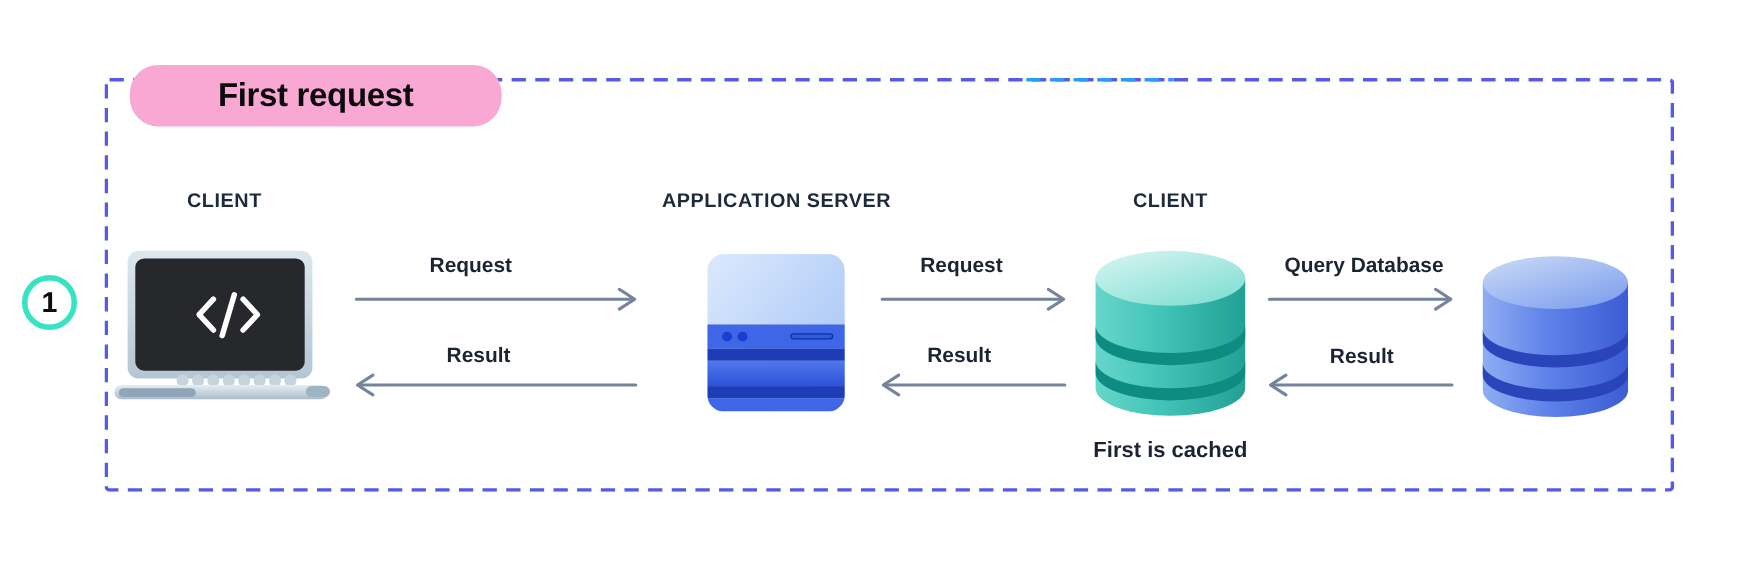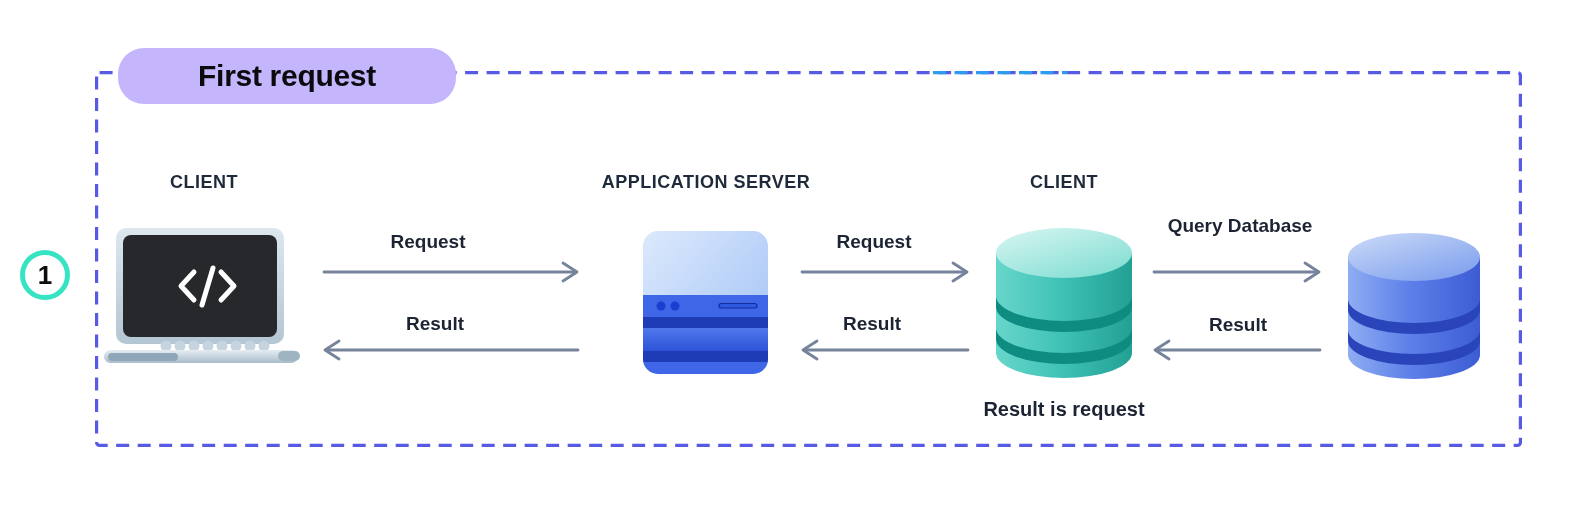--- a/index.html
+++ b/index.html
@@ -3,22 +3,22 @@
 <meta charset="utf-8">
 <style>
   html,body{margin:0;padding:0;background:#ffffff;}
   .canvas{
     position:relative;width:1594px;height:513px;background:#ffffff;overflow:hidden;
     font-family:"Liberation Sans","DejaVu Sans",sans-serif;color:#1c2433;
   }
   .abs{position:absolute;}
   .stage-border{position:absolute;left:95px;top:71px;}
   .title-pill{
-    position:absolute;left:118px;top:48px;width:338px;height:56px;
-    background:#c4b5fd;border-radius:26px;display:flex;align-items:center;justify-content:center;
+    position:absolute;left:118px;top:59px;width:338px;height:56px;
+    background:#f9a8d4;border-radius:26px;display:flex;align-items:center;justify-content:center;
   }
   .title-pill span{font-size:30px;font-weight:800;color:#0b0b0d;letter-spacing:-0.3px;}
   .step-badge{
     position:absolute;left:20px;top:250px;width:50px;height:50px;box-sizing:border-box;
     border:5px solid #36e3c3;border-radius:50%;background:#ffffff;
     display:flex;align-items:center;justify-content:center;
   }
   .step-badge span{font-size:26px;font-weight:800;color:#0c0c0c;}
   .node-label{
     position:absolute;top:172px;text-align:center;font-size:18px;font-weight:800;
@@ -156,21 +156,21 @@
       <path d="M2 68 a66 24 0 0 0 132 0 v11 a66 24 0 0 1 -132 0 Z" fill="#2a45ba"></path>
       <path d="M2 99 a66 24 0 0 0 132 0 v11 a66 24 0 0 1 -132 0 Z" fill="#2a45ba"></path>
       <ellipse cx="68" cy="26" rx="66" ry="24" fill="url(#dbTop)"></ellipse>
     </svg>
   </div>
 
   <div class="arrow-label" style="left:328px;top:231px;width:200px">Request</div>
   <div class="arrow-label" style="left:335px;top:313px;width:200px">Result</div>
   <div class="arrow-label" style="left:774px;top:231px;width:200px">Request</div>
   <div class="arrow-label" style="left:772px;top:313px;width:200px">Result</div>
-  <div class="arrow-label" style="left:1140px;top:215px;width:200px">Query Database</div>
+  <div class="arrow-label" style="left:1140px;top:231px;width:200px">Query Database</div>
   <div class="arrow-label" style="left:1138px;top:314px;width:200px">Result</div>
 
   <div class="abs" style="left:322px;top:259px">
     <svg width="258" height="26" viewBox="0 0 258 26">
       <g stroke="#76849b" stroke-width="2.8" fill="none" stroke-linecap="round" stroke-linejoin="round">
         <line x1="2" y1="13" x2="253" y2="13"></line>
           <path d="M241 4 L255 13 L241 22"></path>
       </g>
     </svg>
   </div>
@@ -208,15 +208,15 @@
   </div>
   <div class="abs" style="left:1152px;top:337px">
     <svg width="170" height="26" viewBox="0 0 170 26">
       <g stroke="#76849b" stroke-width="2.8" fill="none" stroke-linecap="round" stroke-linejoin="round">
         <line x1="5" y1="13" x2="168" y2="13"></line>
           <path d="M17 4 L3 13 L17 22"></path>
       </g>
     </svg>
   </div>
 
-  <div class="caption">Result is request</div>
+  <div class="caption">First is cached</div>
 
 </div>
 
 </body></html>

